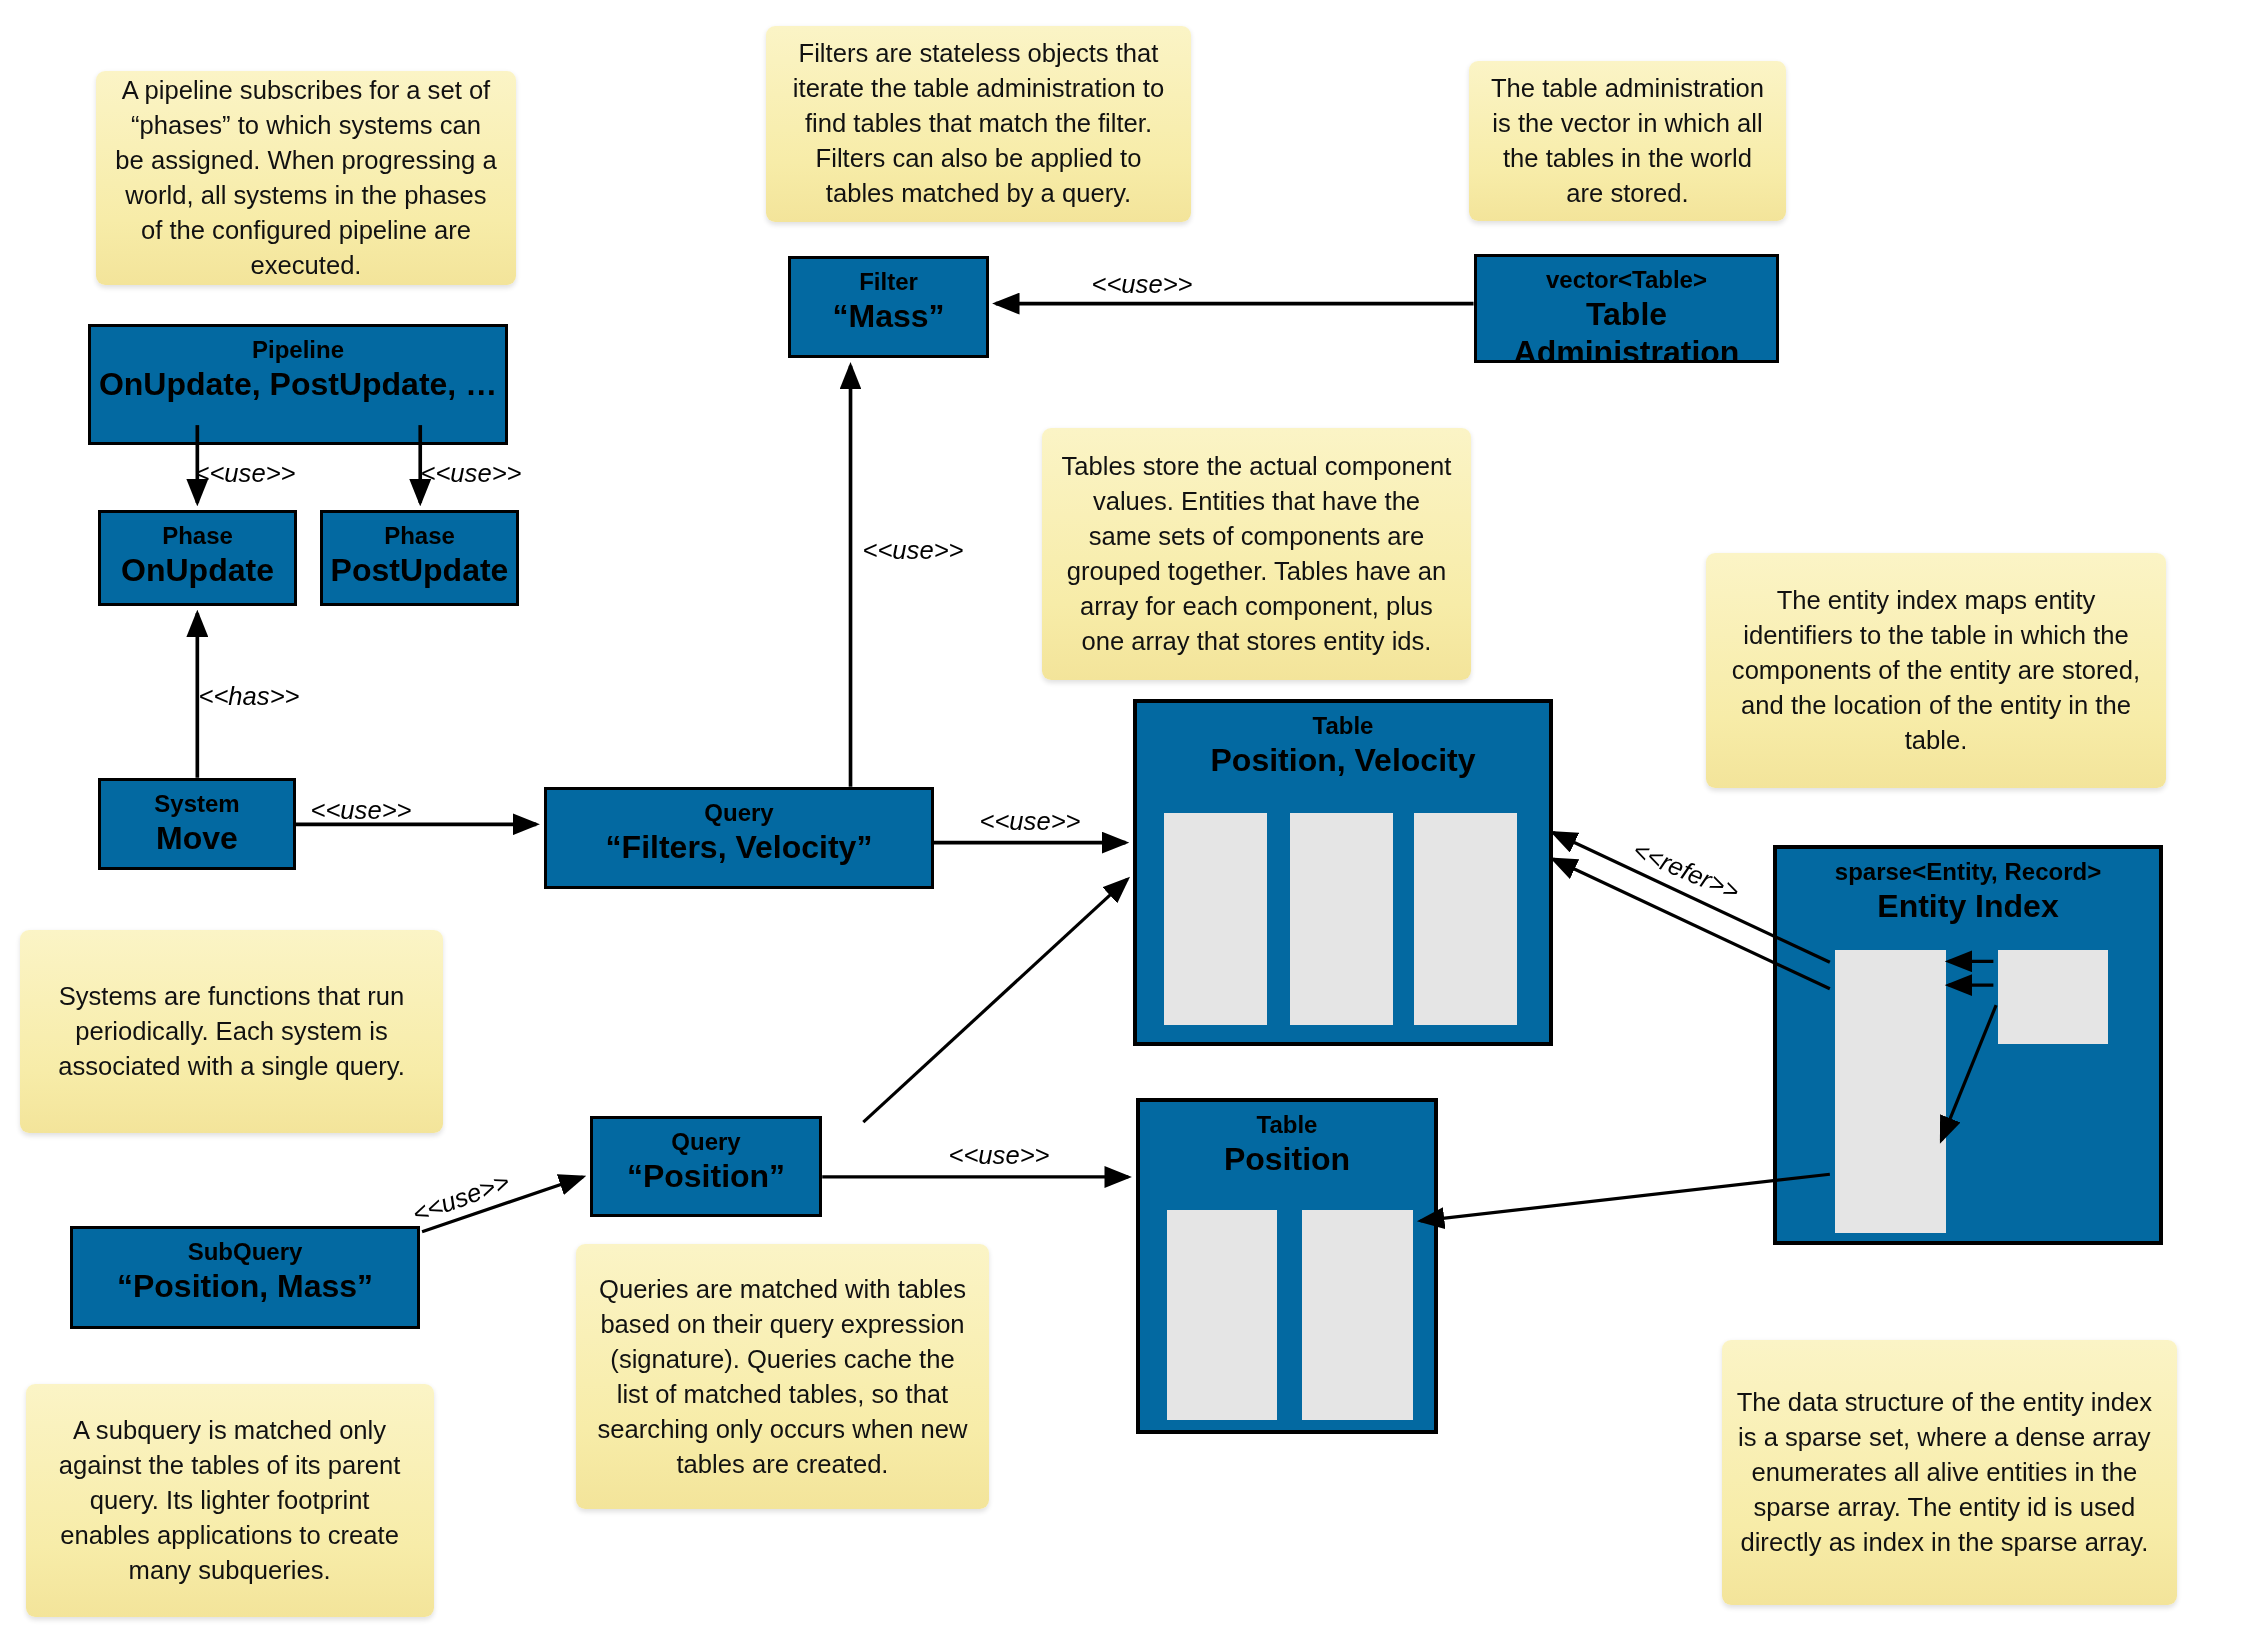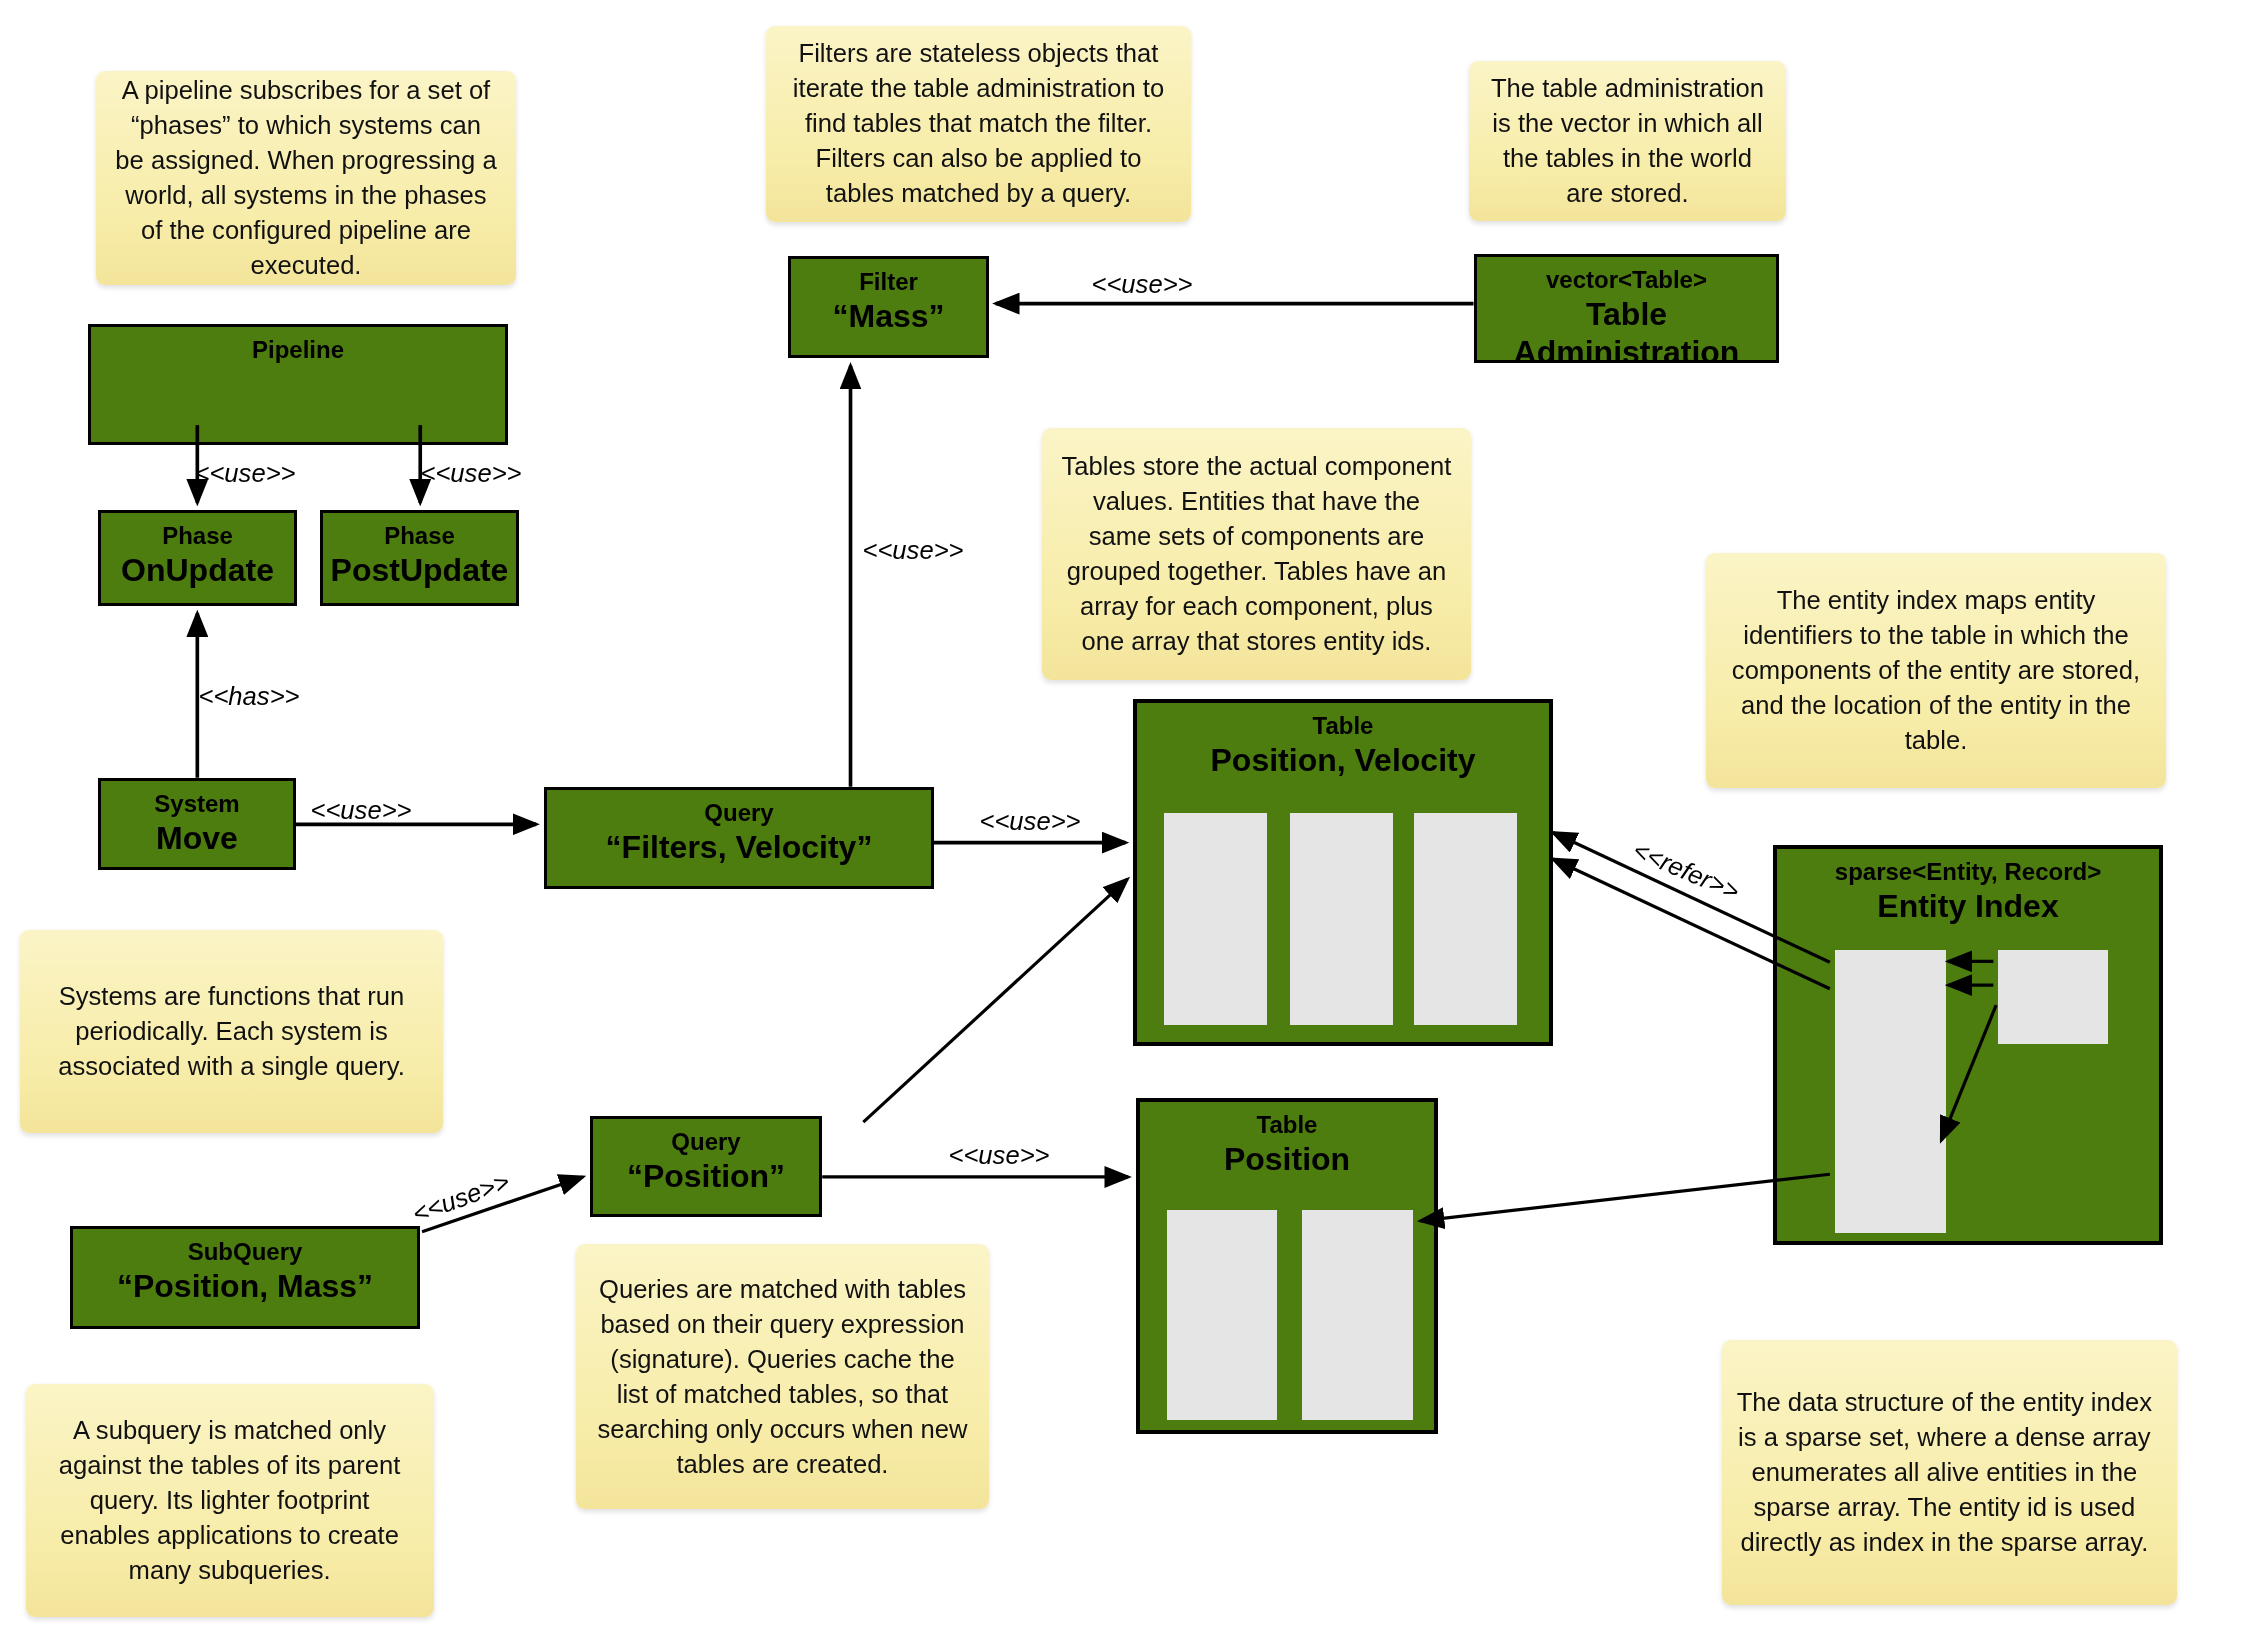--- a/index.html
+++ b/index.html
@@ -22,21 +22,21 @@
   #note-tableadmin {left:1469px;top:61px;   width:317px; height:160px;}
   #note-tables     {left:1042px;top:428px;  width:429px; height:252px;}
   #note-entityindex{left:1706px;top:553px;  width:460px; height:235px;}
   #note-systems    {left:20px;  top:930px; width:423px; height:203px;}
   #note-queries    {left:576px; top:1244px; width:413px; height:265px;}
   #note-subquery   {left:25.6px;  top:1384px; width:408px; height:233px;}
   #note-sparse     {left:1722px;top:1340px; width:455px; height:265px;padding-left:8px;}
 
   
   .node{
-    position:absolute;z-index:2;box-sizing:border-box;background:#4d7c0f;
+    position:absolute;z-index:2;box-sizing:border-box;background:#0369a1;
     border:3.7px solid #000;text-align:center;
   }
   .node .stereo{font-weight:bold;font-size:24px;line-height:27.4px;margin-top:9.1px;}
   .node .main  {font-weight:bold;font-size:32px;line-height:38px;margin-top:1.8px;}
   .bigbox{border-width:4.6px;}
   .graybar{position:absolute;background:#E5E5E5;}
 
   #node-pipeline       {left:88px; top:324px; width:420px; height:121px;}
   #node-phase-onupdate {left:98px; top:510px; width:199px; height:96px;}
   #node-phase-postupdate{left:320px;top:510px; width:199px; height:96px;}
@@ -86,20 +86,21 @@
 <div class="note" id="note-tableadmin">The table administration is the vector in which all the tables in the world are stored.</div>
 <div class="note" id="note-tables">Tables store the actual component values. Entities that have the same sets of components are grouped together. Tables have an array for each component, plus one array that stores entity ids.</div>
 <div class="note" id="note-entityindex">The entity index maps entity identifiers to the table in which the components of the entity are stored, and the location of the entity in the table.</div>
 <div class="note" id="note-systems">Systems are functions that run periodically. Each system is associated with a single query.</div>
 <div class="note" id="note-queries">Queries are matched with tables based on their query expression (signature). Queries cache the list of matched tables, so that searching only occurs when new tables are created.</div>
 <div class="note" id="note-subquery">A subquery is matched only against the tables of its parent query. Its lighter footprint enables applications to create many subqueries.</div>
 <div class="note" id="note-sparse">The data structure of the entity index is a sparse set, where a dense array enumerates all alive entities in the sparse array. The entity id is used directly as index in the sparse array.</div>
 
 <div class="node" id="node-pipeline">
   <div class="stereo">Pipeline</div>
+  <div class="main">OnUpdate, PostUpdate, …</div>
 </div>
 
 <div class="node" id="node-phase-onupdate">
   <div class="stereo">Phase</div>
   <div class="main">OnUpdate</div>
 </div>
 
 <div class="node" id="node-phase-postupdate">
   <div class="stereo">Phase</div>
   <div class="main">PostUpdate</div>

